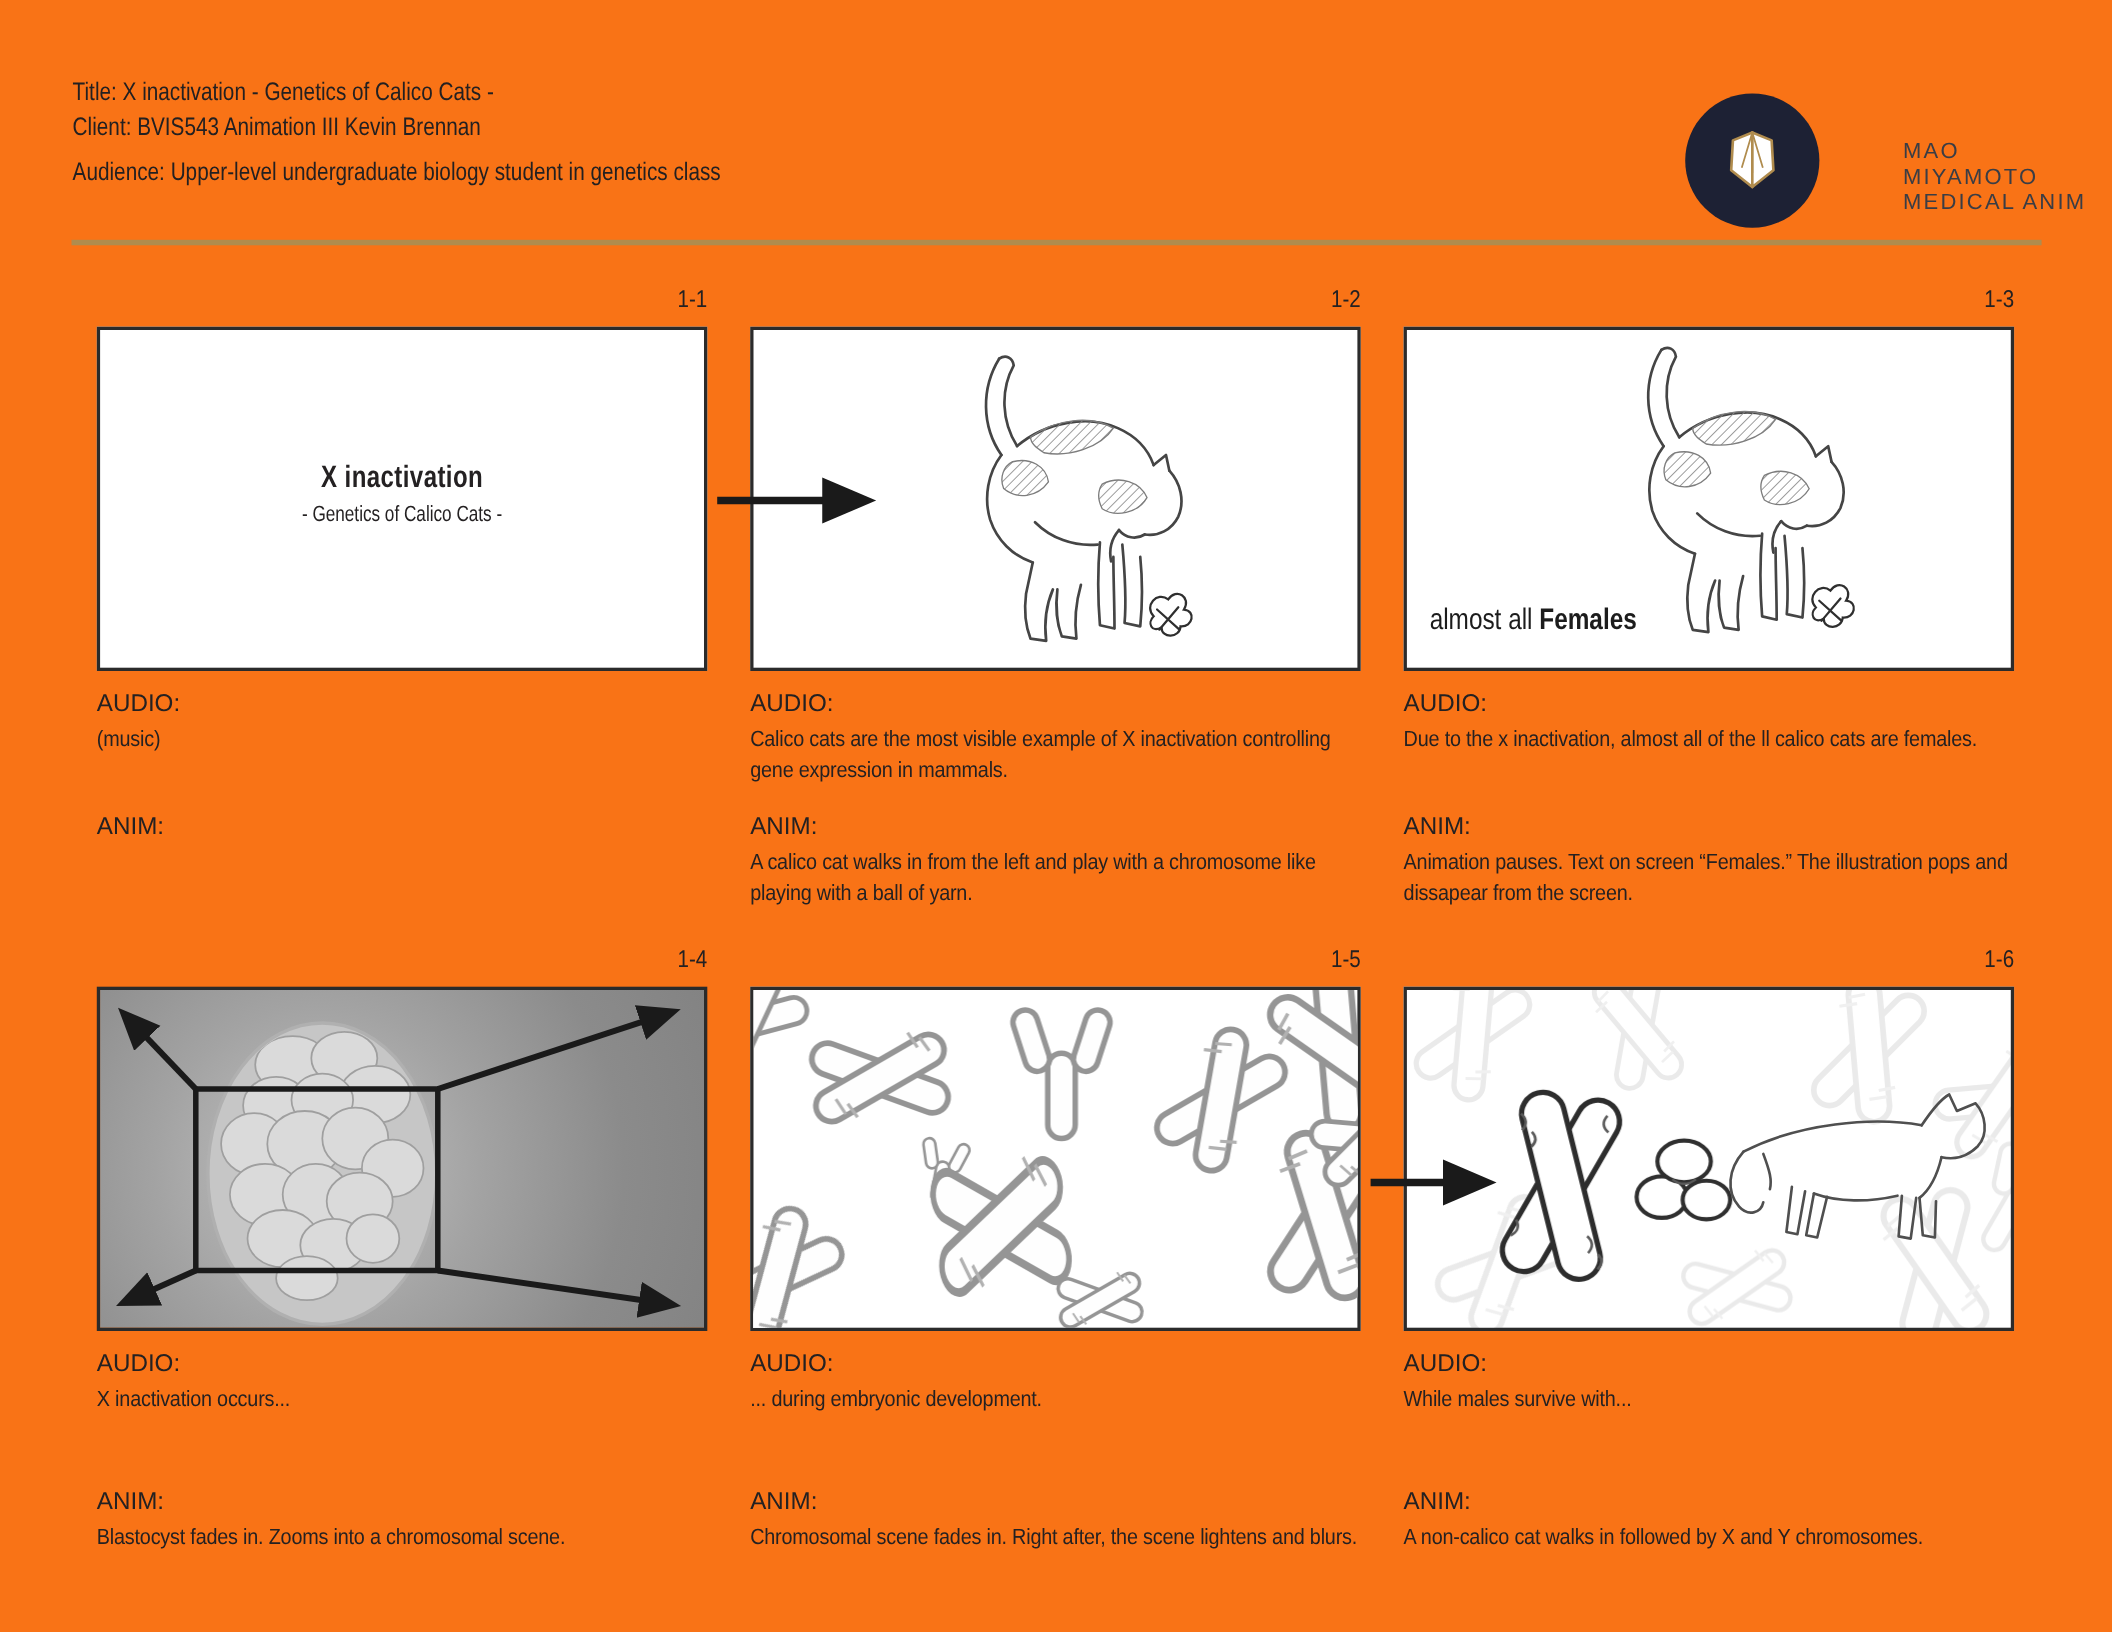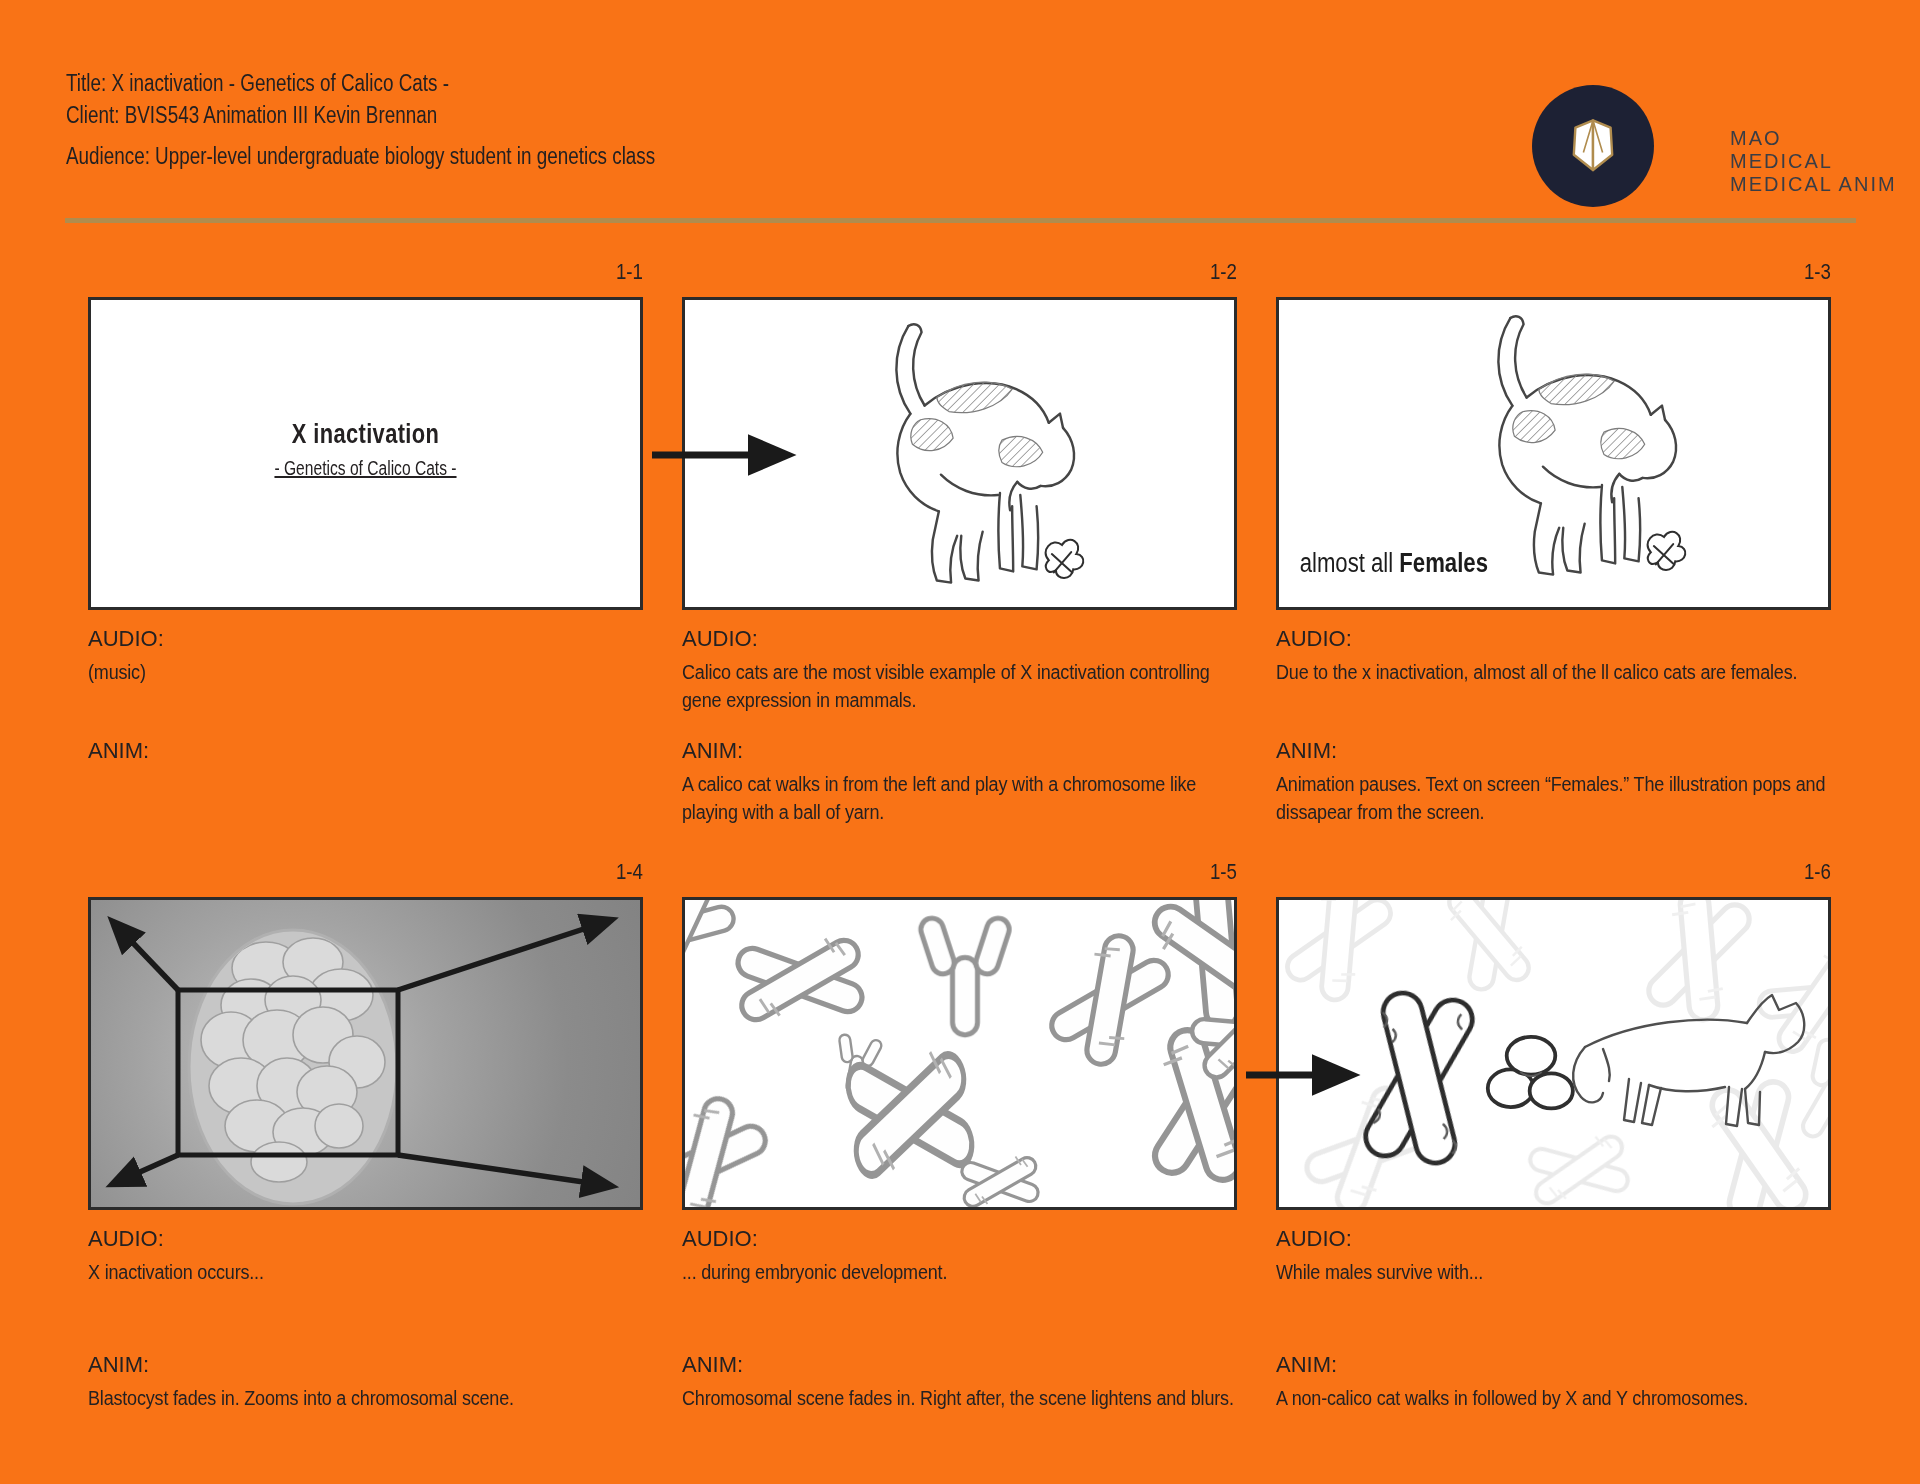--- a/index.html
+++ b/index.html
@@ -25,21 +25,21 @@
          border:3px solid #2b2b2b;box-sizing:border-box;overflow:hidden;}
   .r1{top:297px;} .r2{top:897px;}
   .c1{left:88px;} .c2{left:682px;} .c3{left:1276px;}
   .panel-grey{background:radial-gradient(circle at 36% 53%, #c3c3c3 0%, #a3a3a3 38%, #8b8b8b 72%, #838383 100%);}
 
   .panel-num{position:absolute;width:555px;text-align:right;font-size:22px;color:#242122;
              transform:scaleX(0.85);transform-origin:100% 50%;}
   .num-r1{top:259px;} .num-r2{top:859px;}
 
   
-  .title-card{position:absolute;left:0;top:118px;width:100%;text-align:center;text-decoration:underline;}
+  .title-card{position:absolute;left:0;top:118px;width:100%;text-align:center;}
   .tc-title{font-size:28px;font-weight:bold;letter-spacing:.5px;display:inline-block;
             transform:scaleX(0.78);}
   .tc-sub{margin-top:7px;font-size:20px;display:block;transform:scaleX(0.78);}
 
   
   .frame-caption{position:absolute;left:0;top:248px;width:100%;text-align:left;font-size:27px;
                  color:#1c1c1c;}
   .frame-caption .squish{display:inline-block;transform:scaleX(0.82);white-space:nowrap;}
   .frame-caption b{font-weight:bold;}
 
@@ -161,21 +161,21 @@
         <path d="M50 18 L28 27 L26 61 L50 80 Z"></path>
         <path d="M50 18 L72 27 L74 61 L50 80 Z"></path>
       </g>
       <g stroke="#b08c4e" stroke-width="2" fill="none">
         <path d="M50 18 L38 58 M50 18 L50 64 M50 18 L62 58"></path>
       </g>
     </svg>
   </div>
   <div class="logo-text">
     <div>MAO</div>
-    <div>MEDICAL</div>
+    <div>MIYAMOTO</div>
     <div>MEDICAL ANIM</div>
   </div>
 
   <div class="panel-num num-r1 c1">1-1</div>
   <div class="panel-num num-r1 c2">1-2</div>
   <div class="panel-num num-r1 c3">1-3</div>
   <div class="panel-num num-r2 c1">1-4</div>
   <div class="panel-num num-r2 c2">1-5</div>
   <div class="panel-num num-r2 c3">1-6</div>
 

